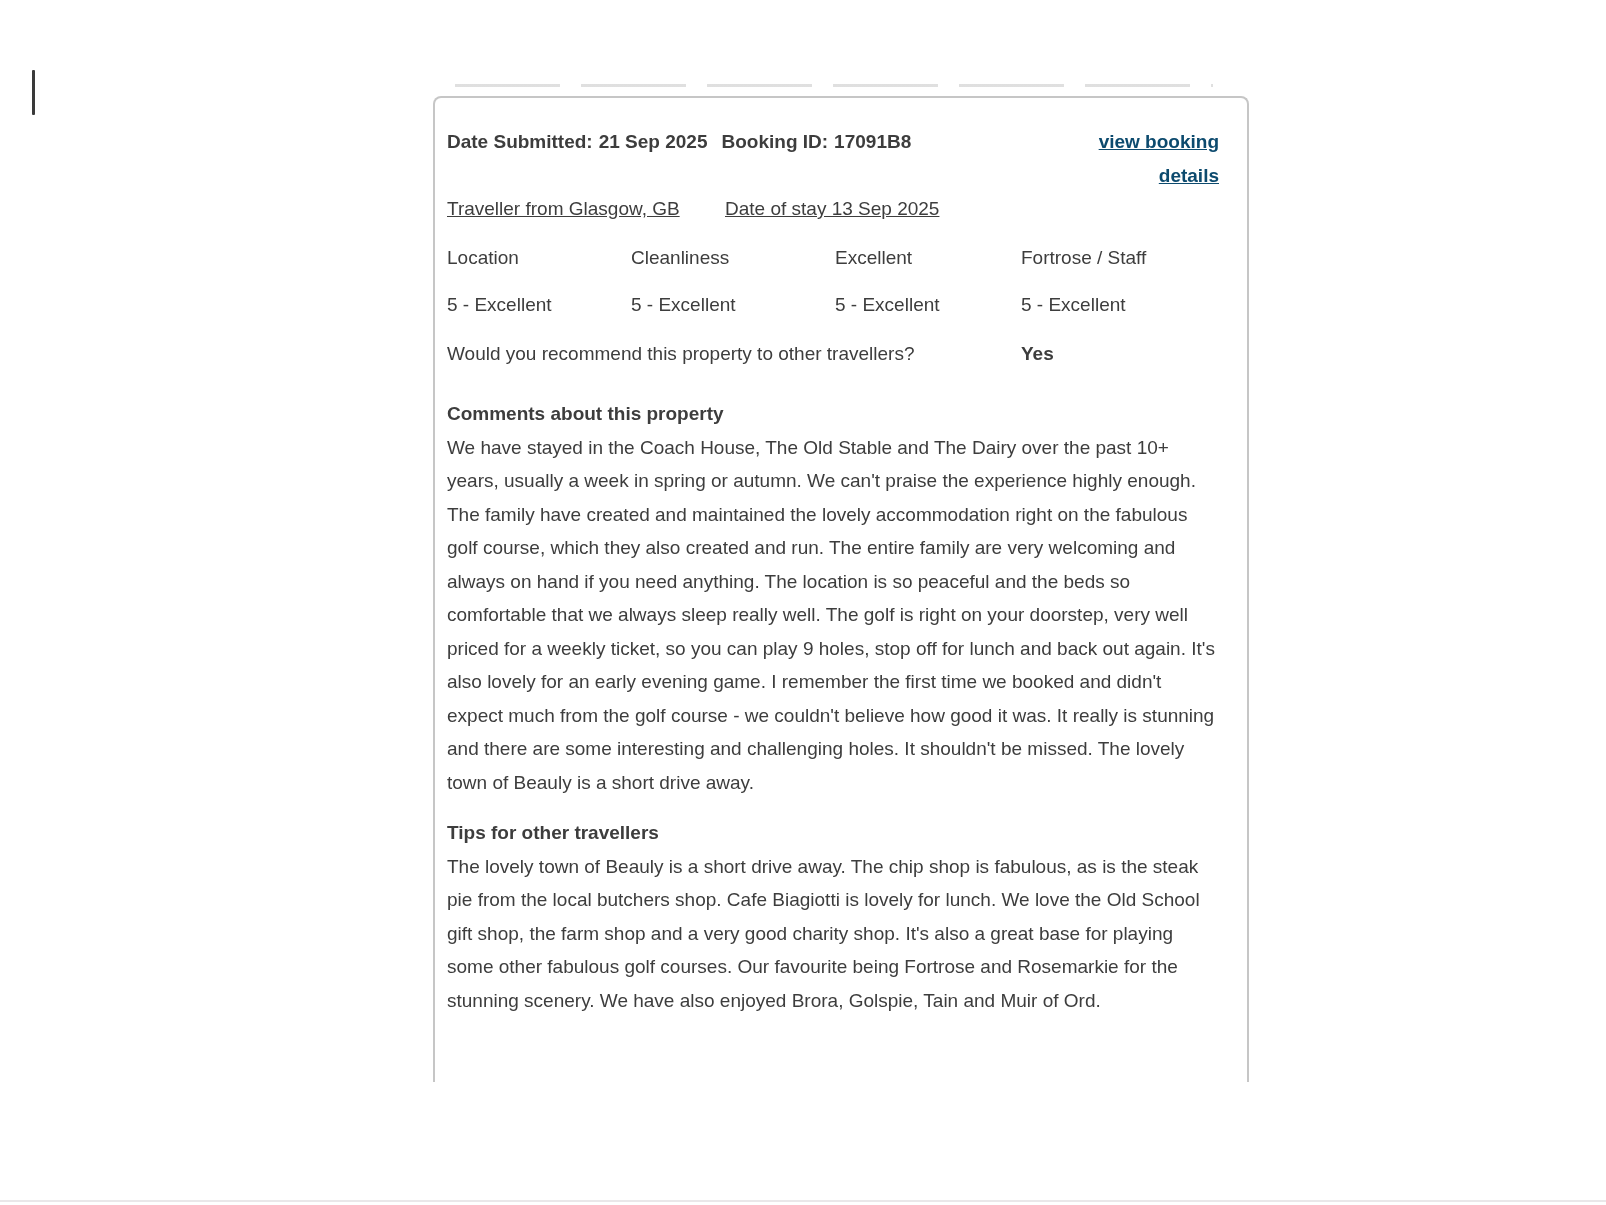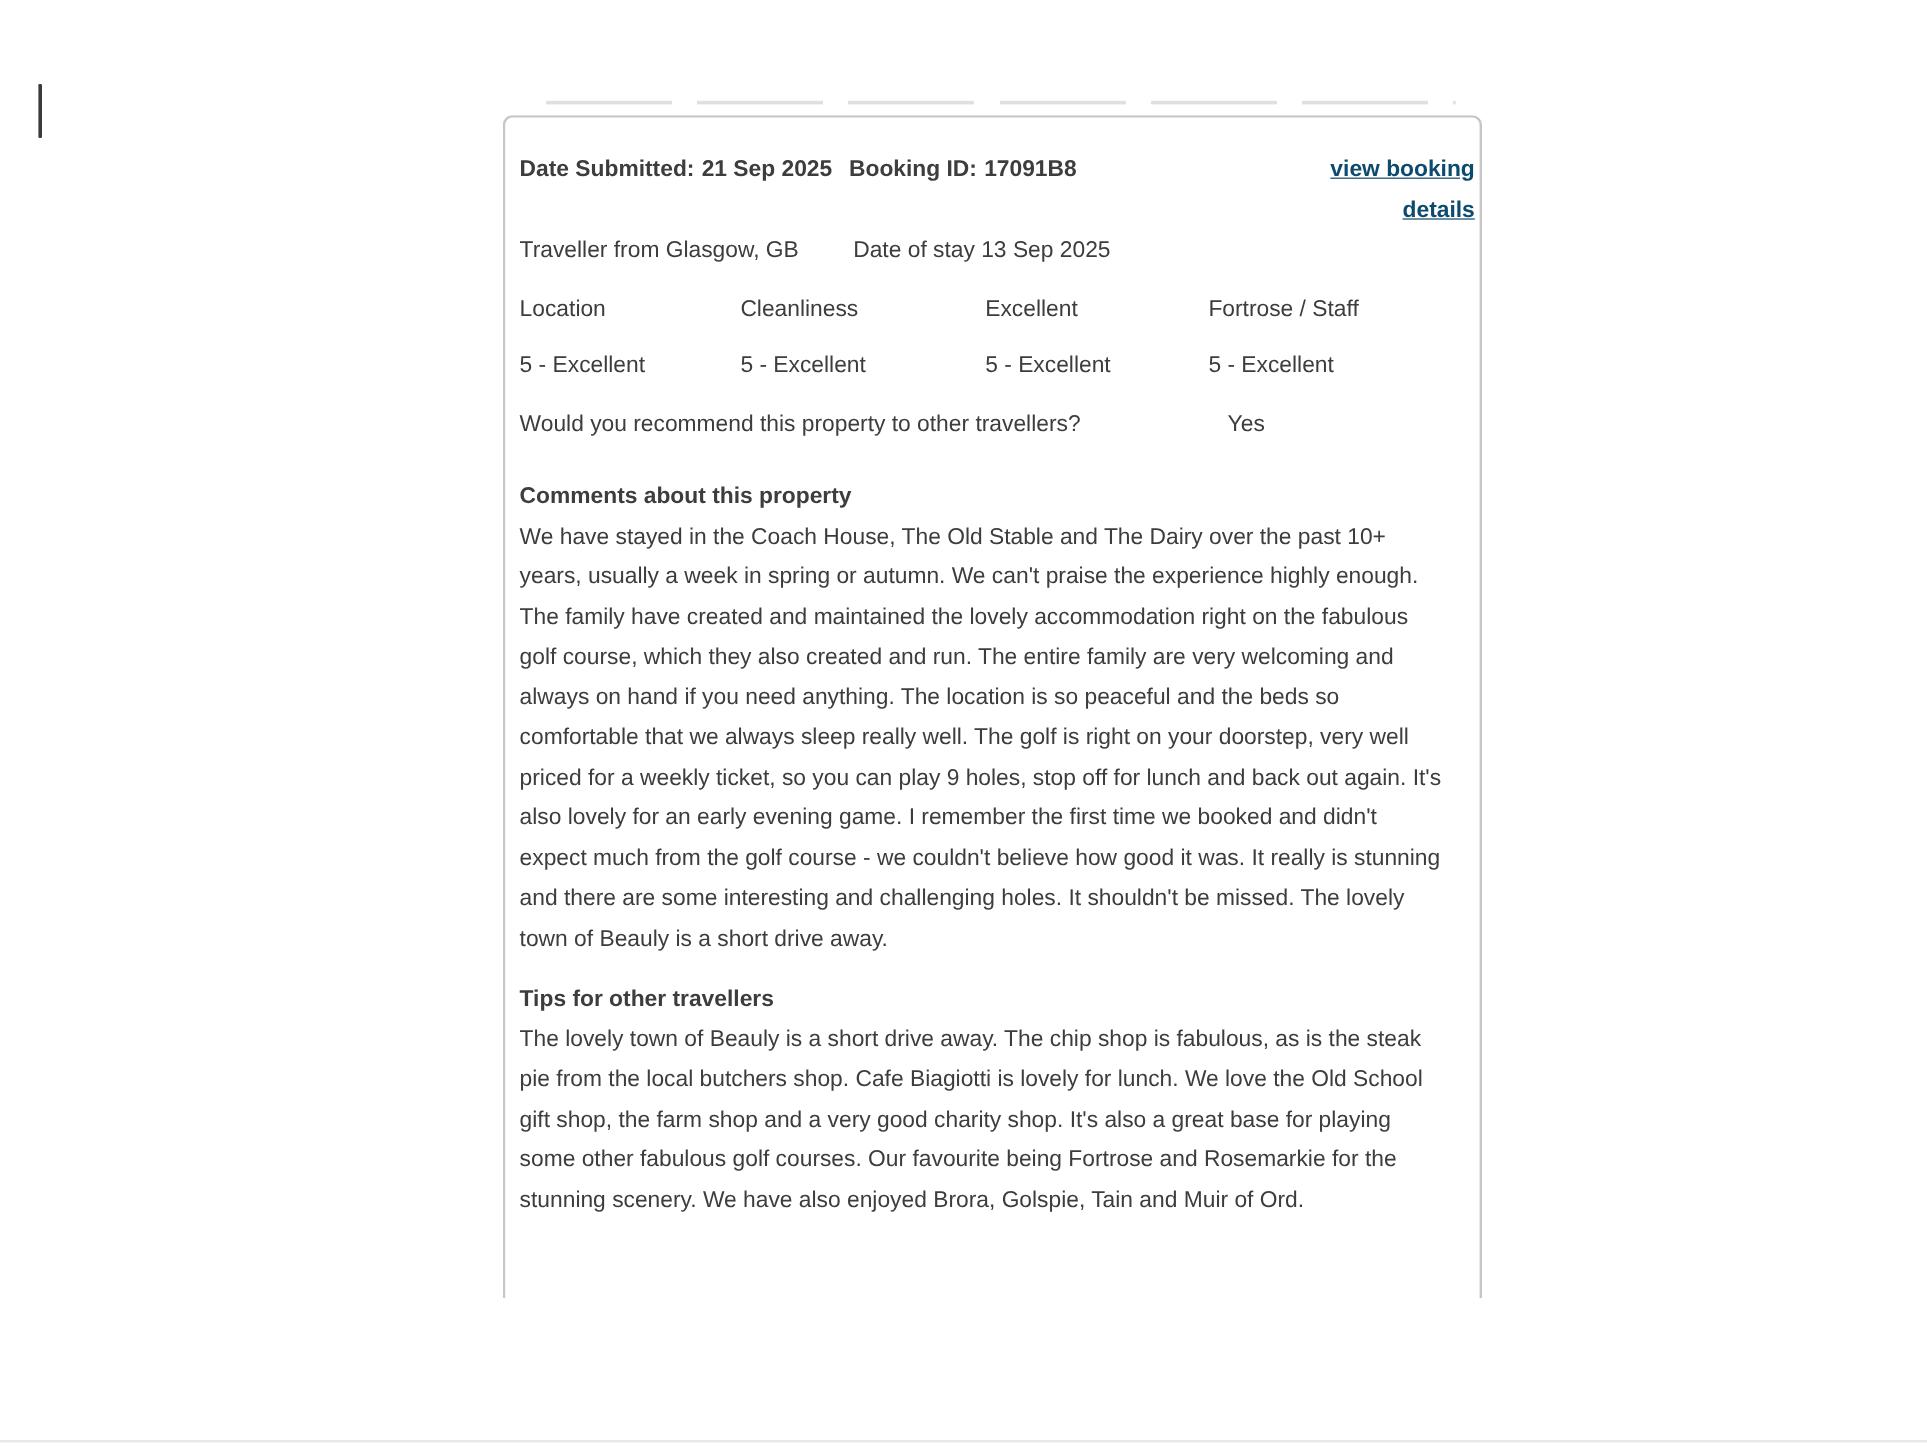--- a/index.html
+++ b/index.html
@@ -45,30 +45,30 @@
     position: absolute;
     left: 0;
     top: 1200px;
     width: 1606px;
     height: 2px;
     background: #eae7e9;
   }
 
   .review-card {
     position: absolute;
-    left: 419px;
+    left: 433px;
     top: 96px;
     width: 816px;
     height: 986px;
     box-sizing: border-box;
     border: 2px solid #c6c6c6;
     border-bottom: none;
     border-radius: 8px 8px 0 0;
     background: #ffffff;
-    padding: 27px 4px 0 12px;
+    padding: 27px 28px 0 12px;
     font-size: 19px;
     line-height: 33.5px;
   }
 
   .hdr-row {
     display: flex;
     justify-content: space-between;
     align-items: flex-start;
     margin-bottom: 0;
   }
@@ -78,36 +78,36 @@
   .view-link {
     display: block;
     width: 148px;
     text-align: right;
     font-weight: 700;
     color: #0c4a6e;
     text-decoration: underline;
     cursor: pointer;
   }
 
-  .traveller-row { display: flex; }
+  .traveller-row { display: flex; text-decoration: underline; }
   .traveller-row .traveller-from { min-width: 278px; }
 
   .ratings-grid {
     display: grid;
     grid-template-columns: 184px 204px 186px 1fr;
     margin-top: 15px;
   }
   .ratings-grid.values { margin-top: 14px; font-weight: 400; }
 
   .recommend-row {
     display: grid;
     grid-template-columns: 574px 1fr;
     margin-top: 15px;
   }
-  .recommend-row .answer { font-weight: 400; margin-left: 16px; }
+  .recommend-row .answer { font-weight: 700; }
 
   .section { margin-top: 27px; }
   .section.tips { margin-top: 17px; }
   .section-heading { font-weight: 700; }
   .section-body { max-width: 772px; }
 </style>
 </head>
 <body>
 
 <div id="screen">

